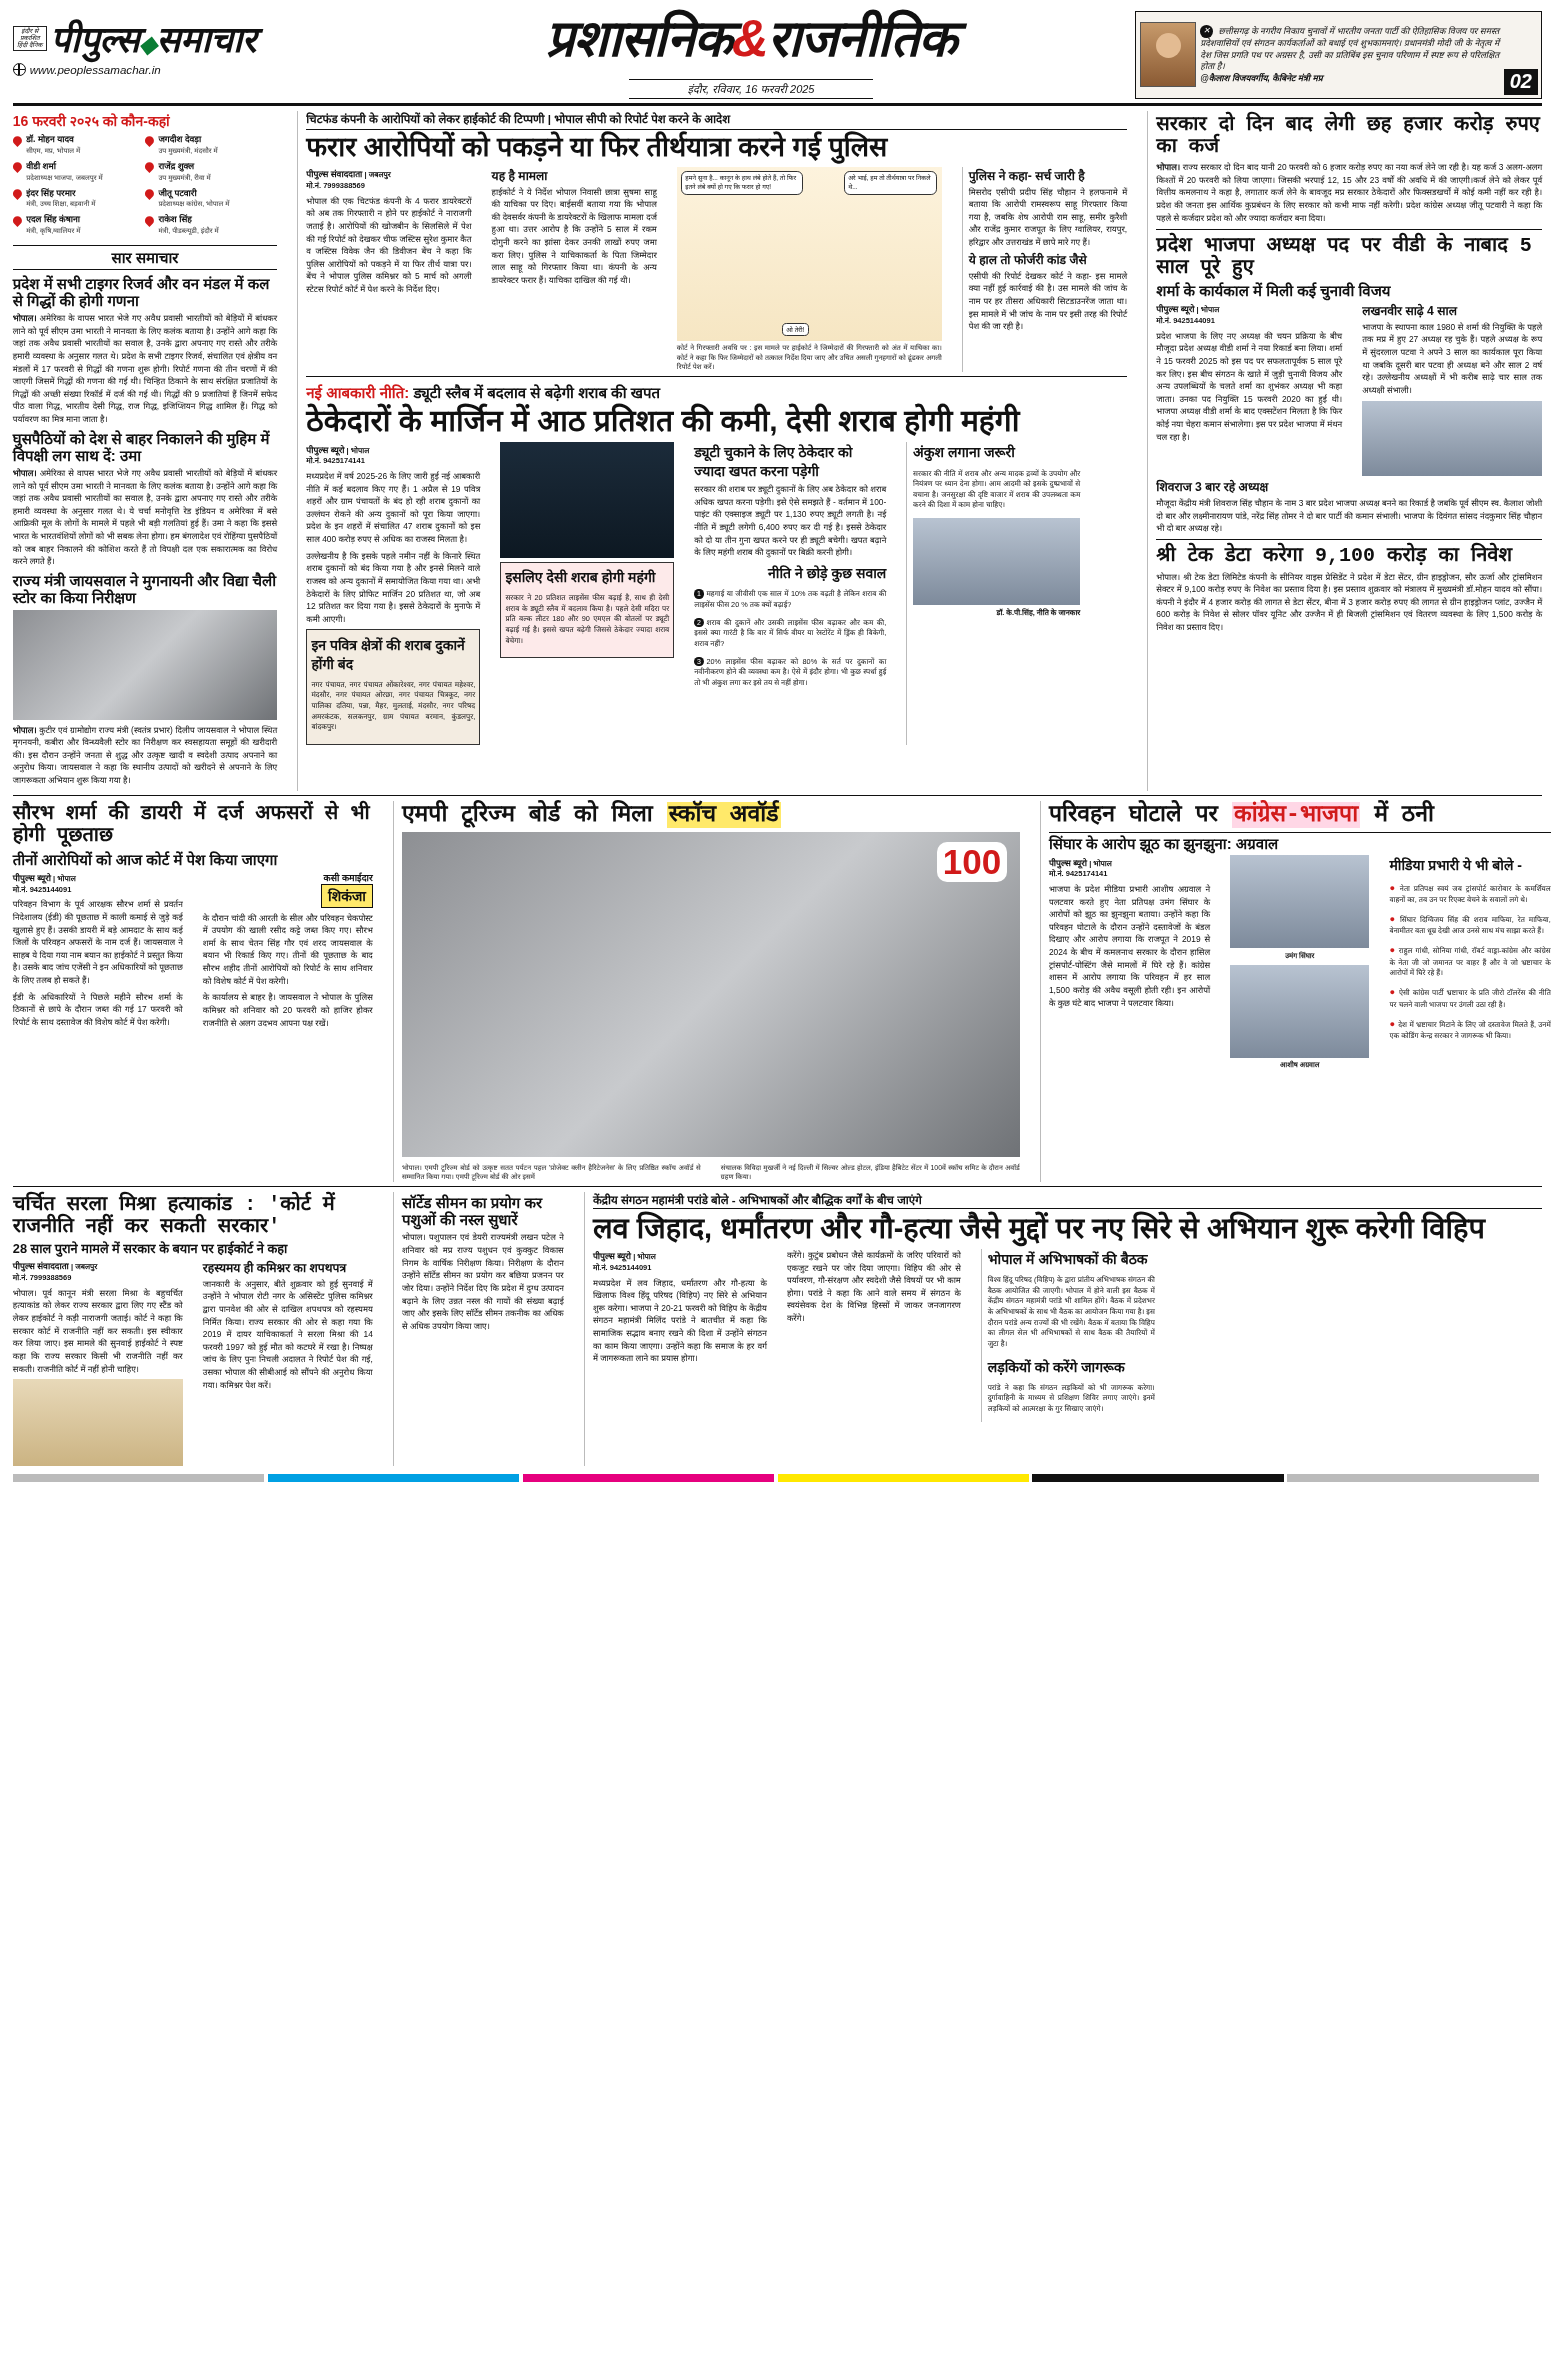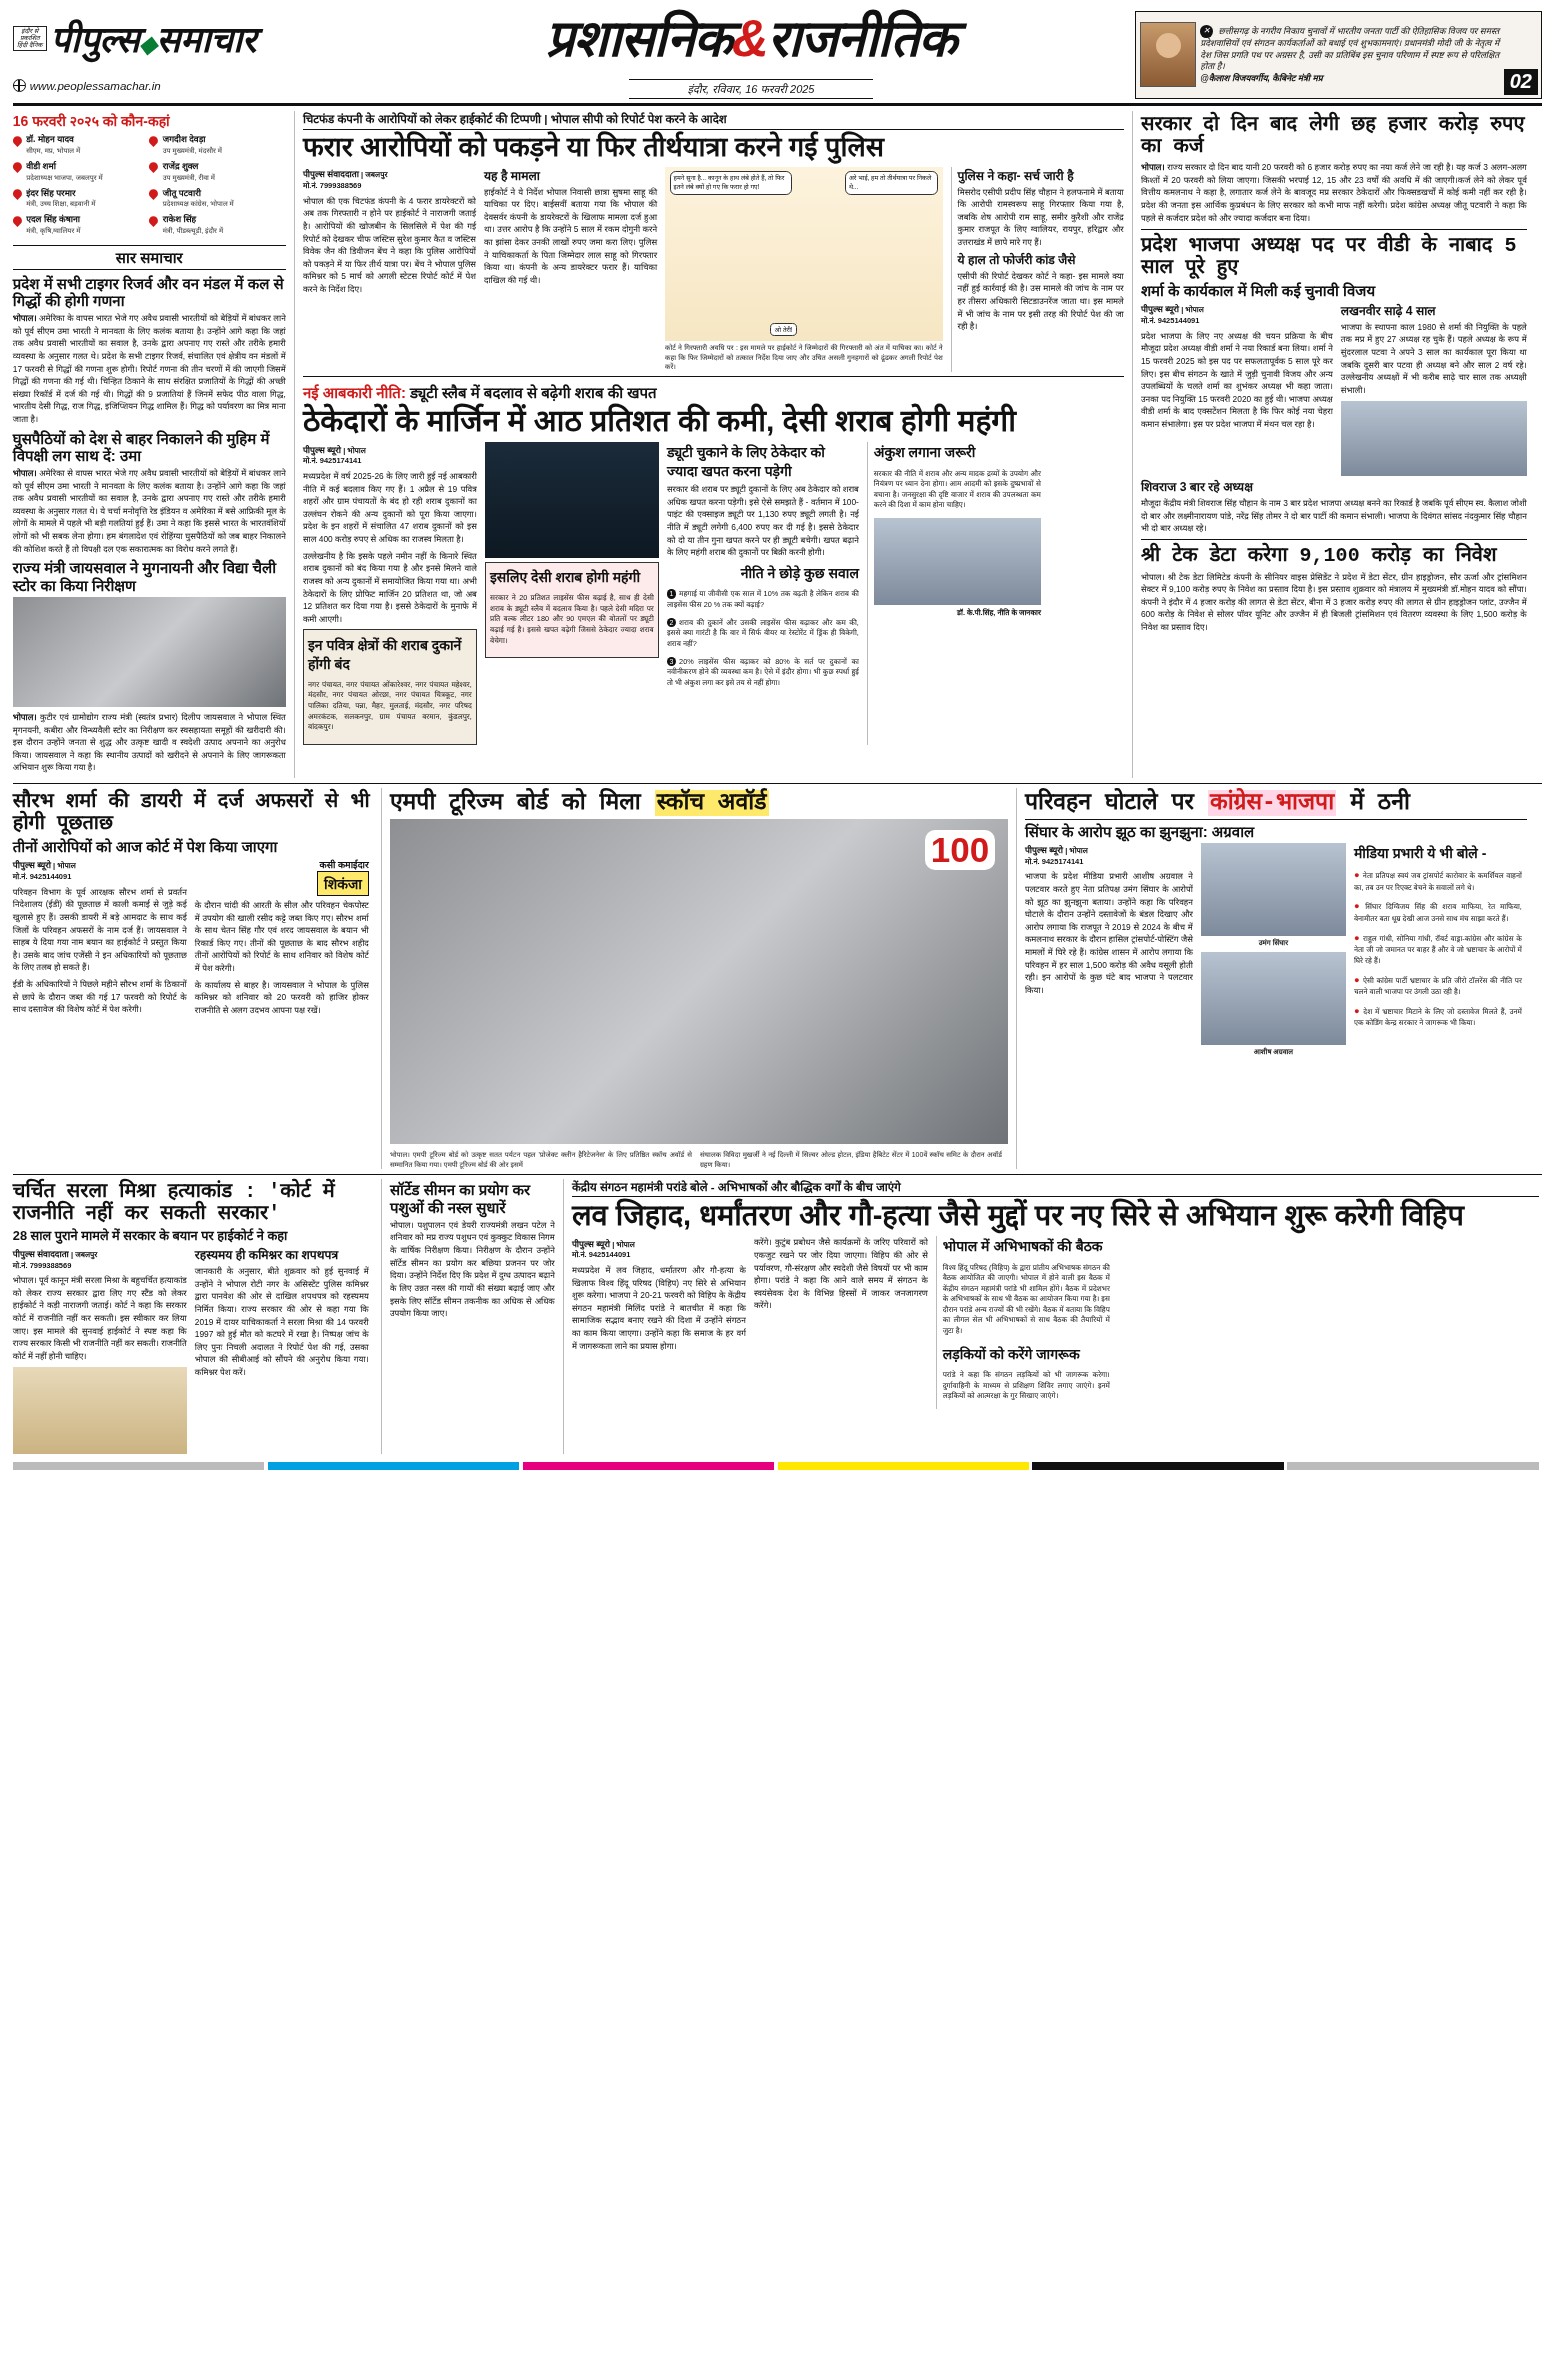--- a/index.html
+++ b/index.html
@@ -28,21 +28,21 @@
   .logo-row { display:flex; align-items:center; }
   .logo-badge {
     font-size: 6.4px; line-height: 1.05; text-align:center;
     border:0.6px solid #222; padding:1.2px 1.7px; margin-right:3.5px; width:34px;
   }
   .logo-main {
     font-size: 36px; font-weight: bold; letter-spacing: -0.6px; color:#111;
     font-family: "Liberation Sans", sans-serif;
   }
   .logo-main .dia { color:#0a7d34; font-size:23px; }
-  .site-row { display:flex; align-items:center; margin-top:16px; font-size:11.6px; }
+  .site-row { display:flex; align-items:center; margin-top:0; font-size:11.6px; }
   .globe {
     width:12.8px;height:12.8px;border-radius:50%;border:1.2px solid #111;margin-right:4.1px;
     position:relative;
   }
   .globe:before{content:"";position:absolute;left:4.6px;top:-0.6px;width:1.2px;height:11.6px;background:#111;}
   .globe:after{content:"";position:absolute;top:4.6px;left:-0.6px;height:1.2px;width:11.6px;background:#111;}
   .mast-center { flex:1; text-align:center; padding-top:2.3px; }
   .mast-title {
     font-size: 51px; font-weight:bold; letter-spacing:-1.2px; line-height:1;
   }
@@ -68,21 +68,21 @@
   .mr-hand { font-weight:bold; }
   .pagenum {
     background:#111;color:#fff;font-size:20px;font-weight:bold;
     padding:1.2px 5.8px; margin-left:4.6px; align-self:flex-end;
   }
   .xmark{display:inline-block;width:12.8px;height:12.8px;border-radius:50%;background:#111;color:#fff;
     font-size:8.1px;line-height:12.8px;text-align:center;margin-right:2.9px;vertical-align:middle;}
 
   
   .rule { border-top:1.2px solid #111; margin:4.6px 0; }
-  .cols { display:flex; gap:8px; }
+  .cols { display:flex; gap:20px; }
   .col { }
   .vline { border-left:0.6px solid #bbb; }
 
   h1.head-xl { font-size:27px; line-height:1.08; font-weight:bold; margin:3.5px 0 4.6px; }
   h2.head-lg { font-size:20px; line-height:1.1; font-weight:bold; margin:2.3px 0 3.5px;font-family:Liberation Mono, monospace; }
   h3.head-md { font-size:15px; line-height:1.15; font-weight:bold; margin:2.3px 0 2.9px; }
   h4.head-sm { font-size:12.2px; line-height:1.2; font-weight:bold; margin:1.7px 0 2.3px; }
   .kicker { font-size:11.6px; font-weight:bold; }
   p.body { font-size:8.4px; line-height:1.5; text-align:justify; margin:0 0 4.1px; }
   .byline { font-size:7.5px; font-weight:bold; line-height:1.35; margin:2.3px 0 3.5px; }

